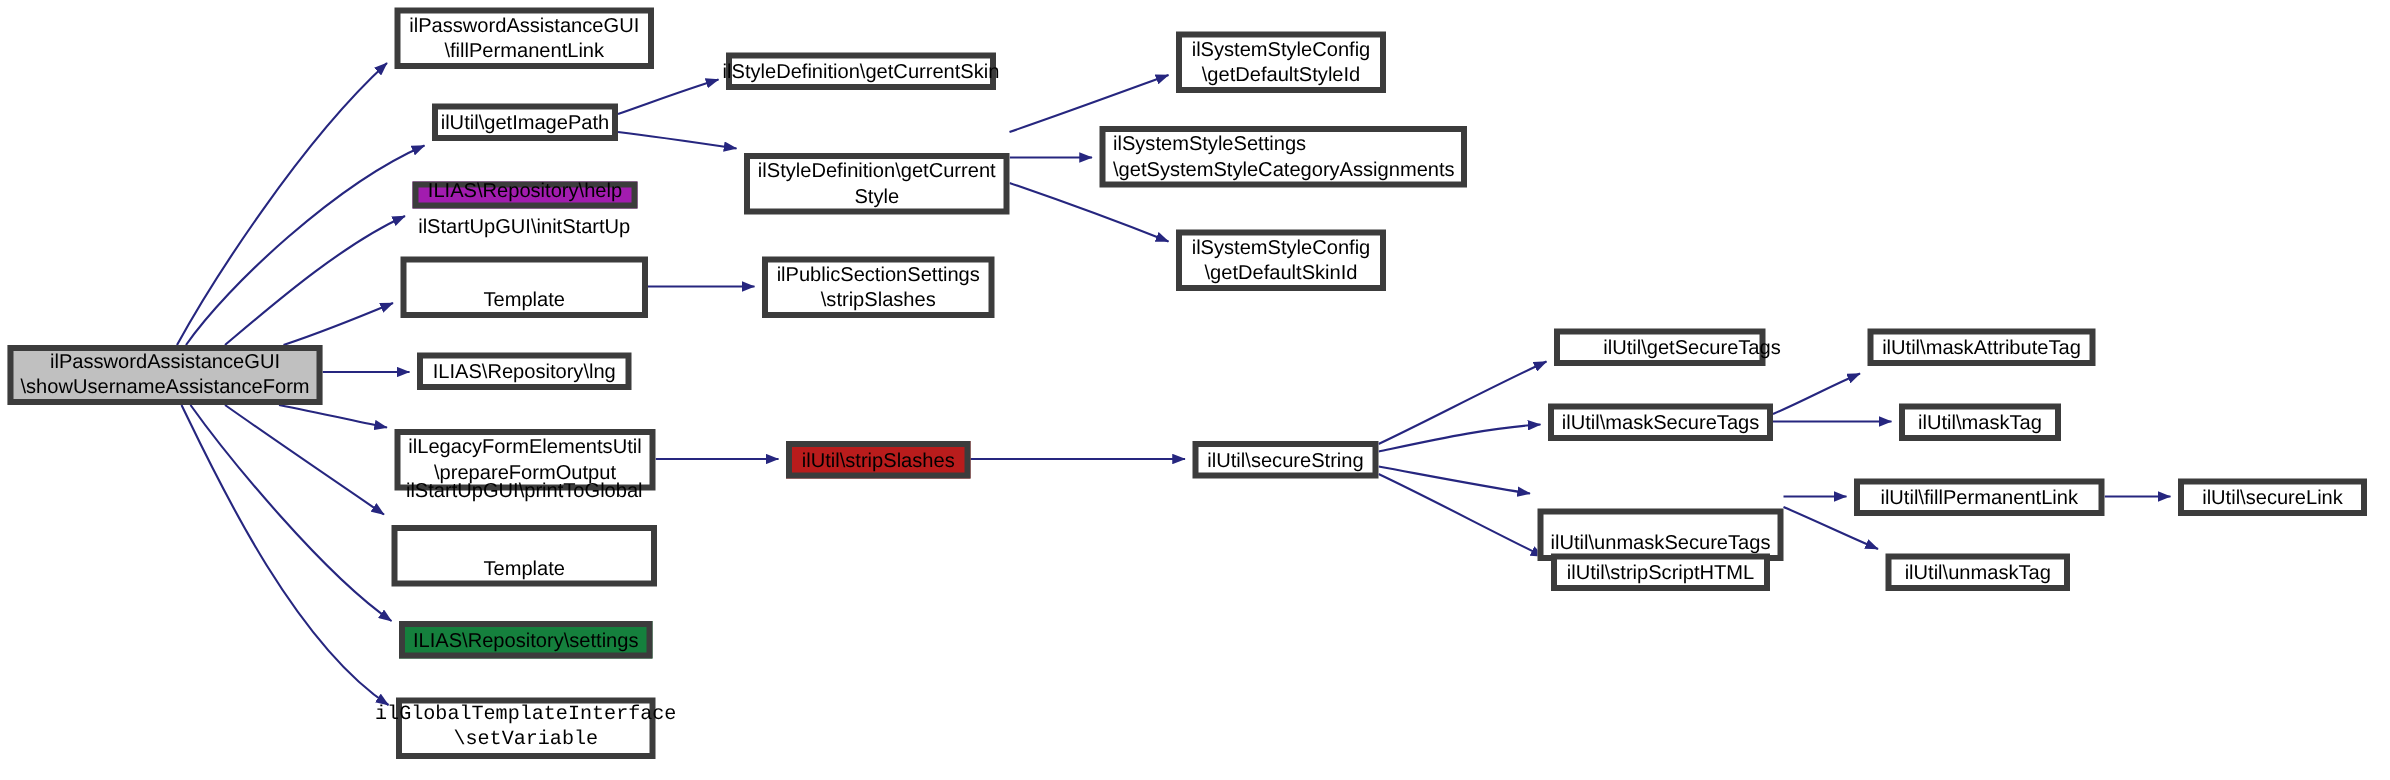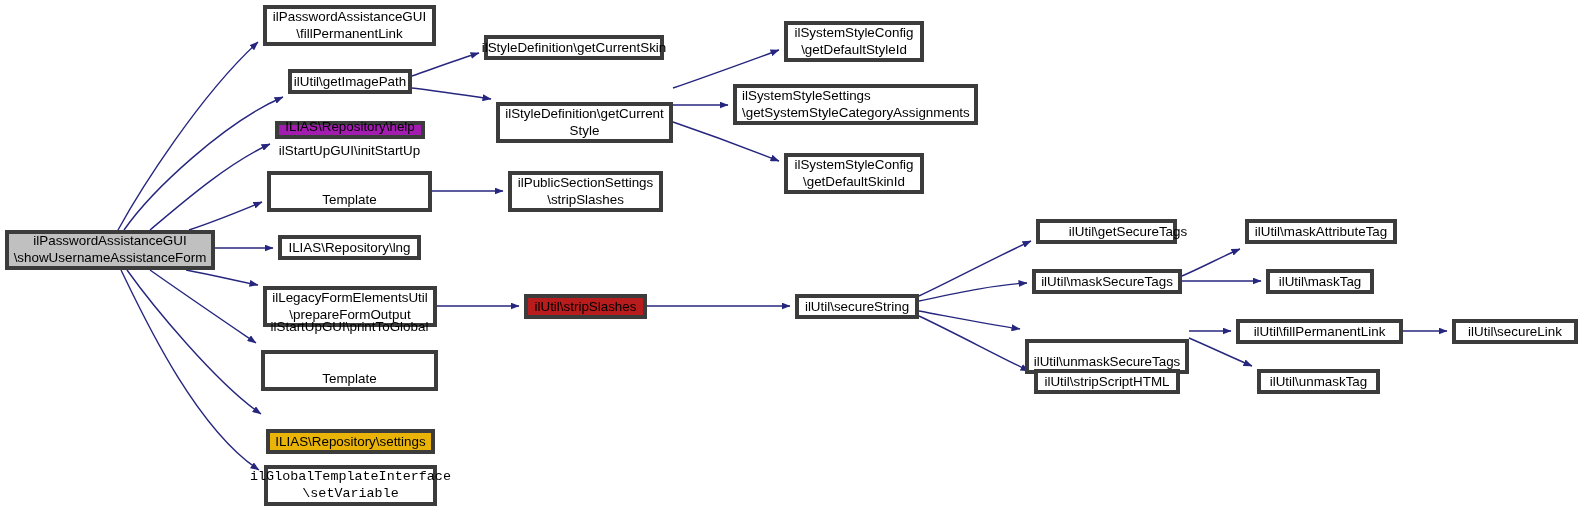--- a/index.html
+++ b/index.html
@@ -93,21 +93,21 @@
   </svg>
   <div id="node-layer">
       <div class="node root" style="left: 5px; top: 230px; width: 210px; height: 40px; background: rgb(192, 192, 192); border-color: rgb(60, 60, 60);"><span class="ln">ilPasswordAssistanceGUI</span><span class="ln">\showUsernameAssistanceForm</span></div>
       <div class="node" style="left: 263px; top: 5px; width: 173px; height: 41px; background: rgb(255, 255, 255); border-color: rgb(60, 60, 60);"><span class="ln">ilPasswordAssistanceGUI</span><span class="ln">\fillPermanentLink</span></div>
       <div class="node" style="left: 288px; top: 69px; width: 124px; height: 25px; background: rgb(255, 255, 255); border-color: rgb(60, 60, 60);"><span class="ln">ilUtil\getImagePath</span></div>
       <div class="node" style="left: 275px; top: 121px; width: 150px; height: 18px; background: #a21caf; border-color: rgb(60, 60, 60);"><span class="ln">ILIAS\Repository\help</span></div>
       <div class="node" style="left: 267px; top: 171px; width: 165px; height: 41px; background: rgb(255, 255, 255); border-color: rgb(60, 60, 60); gap: 32px;"><span class="ln">ilStartUpGUI\initStartUp</span><span class="ln">Template</span></div>
       <div class="node" style="left: 278px; top: 235px; width: 143px; height: 25px; background: rgb(255, 255, 255); border-color: rgb(60, 60, 60);"><span class="ln">ILIAS\Repository\lng</span></div>
       <div class="node" style="left: 263px; top: 286px; width: 174px; height: 41px; background: rgb(255, 255, 255); border-color: rgb(60, 60, 60);"><span class="ln">ilLegacyFormElementsUtil</span><span class="ln">\prepareFormOutput</span></div>
       <div class="node" style="left: 261px; top: 350px; width: 177px; height: 41px; background: rgb(255, 255, 255); border-color: rgb(60, 60, 60); gap: 35px;"><span class="ln">ilStartUpGUI\printToGlobal</span><span class="ln">Template</span></div>
-      <div class="node" style="left: 266px; top: 414px; width: 169px; height: 25px; background: #eab308; border-color: rgb(60, 60, 60); margin-top: 15px;"><span class="ln">ILIAS\Repository\settings</span></div>
+      <div class="node" style="left: 266px; top: 414px; width: 169px; height: 25px; background: #15803d; border-color: rgb(60, 60, 60);"><span class="ln">ILIAS\Repository\settings</span></div>
       <div class="node" style="left: 264px; top: 465px; width: 173px; height: 41px; background: rgb(255, 255, 255); border-color: rgb(60, 60, 60); font-family: Liberation Mono, monospace;"><span class="ln">ilGlobalTemplateInterface</span><span class="ln">\setVariable</span></div>
       <div class="node" style="left: 484px; top: 35px; width: 180px; height: 25px; background: rgb(255, 255, 255); border-color: rgb(60, 60, 60);"><span class="ln">ilStyleDefinition\getCurrentSkin</span></div>
       <div class="node" style="left: 496px; top: 102px; width: 177px; height: 41px; background: rgb(255, 255, 255); border-color: rgb(60, 60, 60);"><span class="ln">ilStyleDefinition\getCurrent</span><span class="ln">Style</span></div>
       <div class="node" style="left: 508px; top: 171px; width: 155px; height: 41px; background: rgb(255, 255, 255); border-color: rgb(60, 60, 60);"><span class="ln">ilPublicSectionSettings</span><span class="ln">\stripSlashes</span></div>
       <div class="node" style="left: 784px; top: 21px; width: 140px; height: 41px; background: rgb(255, 255, 255); border-color: rgb(60, 60, 60);"><span class="ln">ilSystemStyleConfig</span><span class="ln">\getDefaultStyleId</span></div>
       <div class="node leftalign" style="left: 733px; top: 84px; width: 245px; height: 41px; background: rgb(255, 255, 255); border-color: rgb(60, 60, 60);"><span class="ln">ilSystemStyleSettings</span><span class="ln">\getSystemStyleCategoryAssignments</span></div>
       <div class="node" style="left: 784px; top: 153px; width: 140px; height: 41px; background: rgb(255, 255, 255); border-color: rgb(60, 60, 60);"><span class="ln">ilSystemStyleConfig</span><span class="ln">\getDefaultSkinId</span></div>
       <div class="node" style="left: 524px; top: 294px; width: 123px; height: 25px; background: #b91c1c; border-color: rgb(60, 60, 60);"><span class="ln">ilUtil\stripSlashes</span></div>
       <div class="node" style="left: 795px; top: 294px; width: 124px; height: 25px; background: rgb(255, 255, 255); border-color: rgb(60, 60, 60);"><span class="ln">ilUtil\secureString</span></div>
       <div class="node" style="left: 1036px; top: 219px; width: 141px; height: 25px; background: rgb(255, 255, 255); border-color: rgb(60, 60, 60); padding-left: 43px;"><span class="ln">ilUtil\getSecureTags</span></div>

